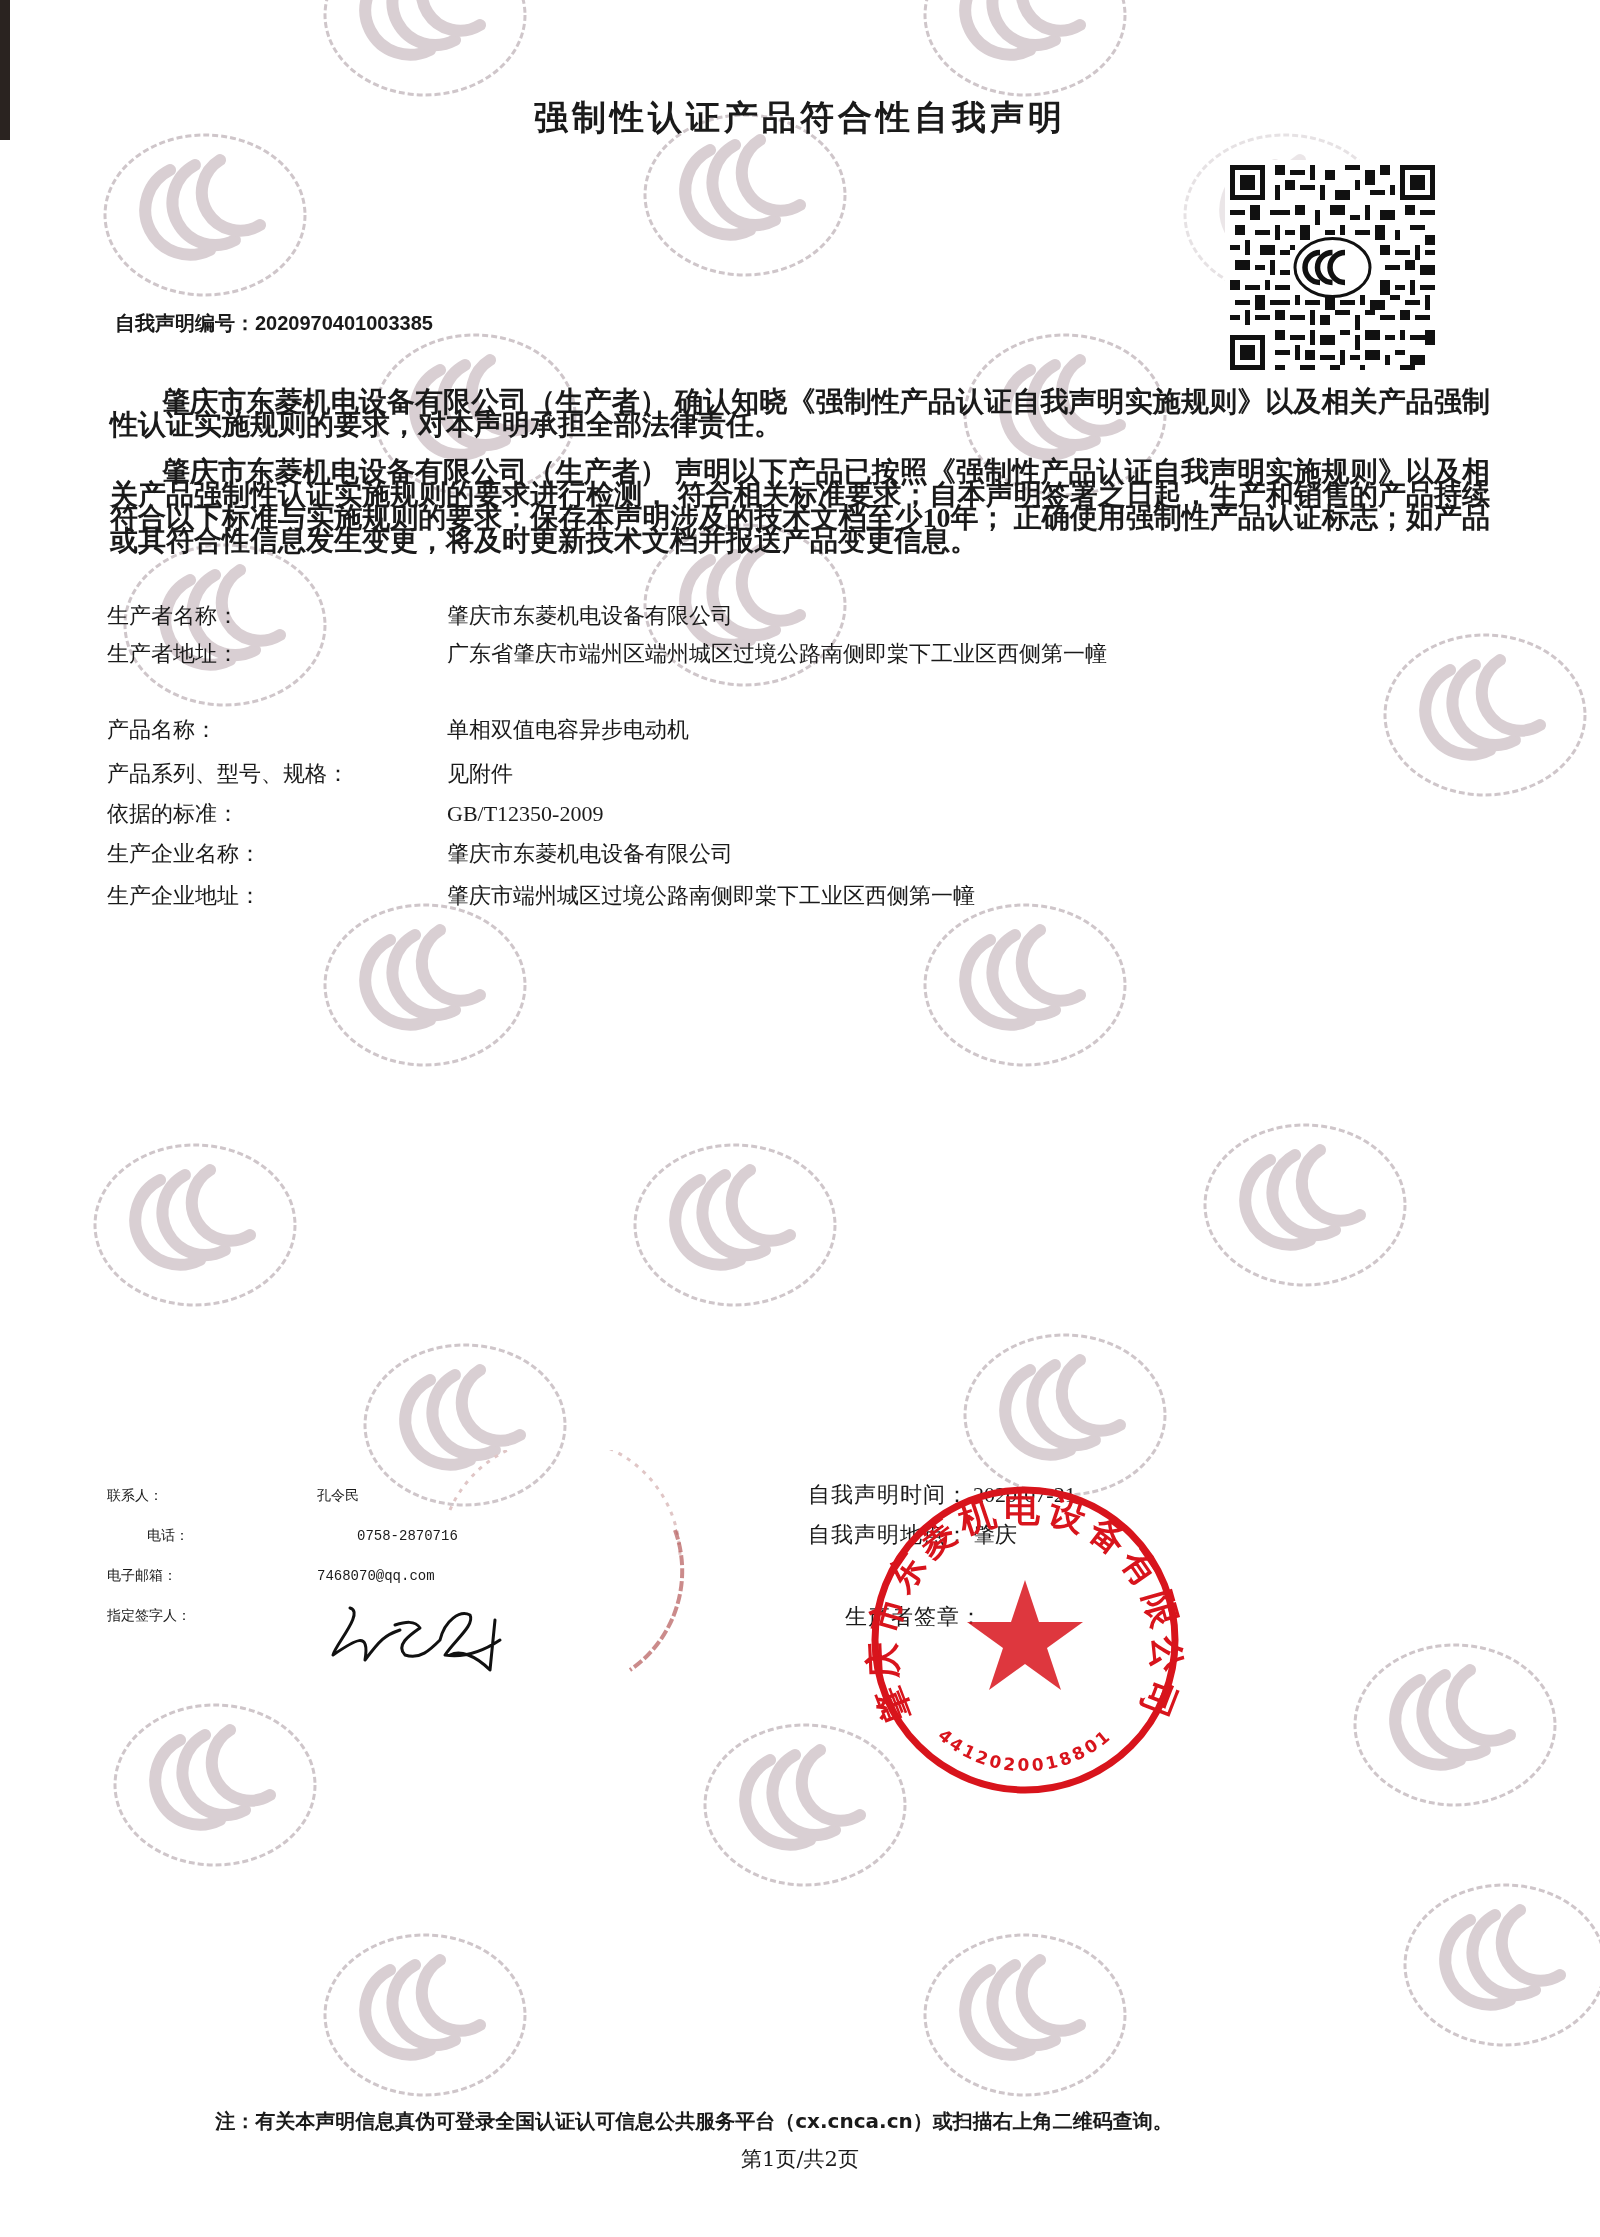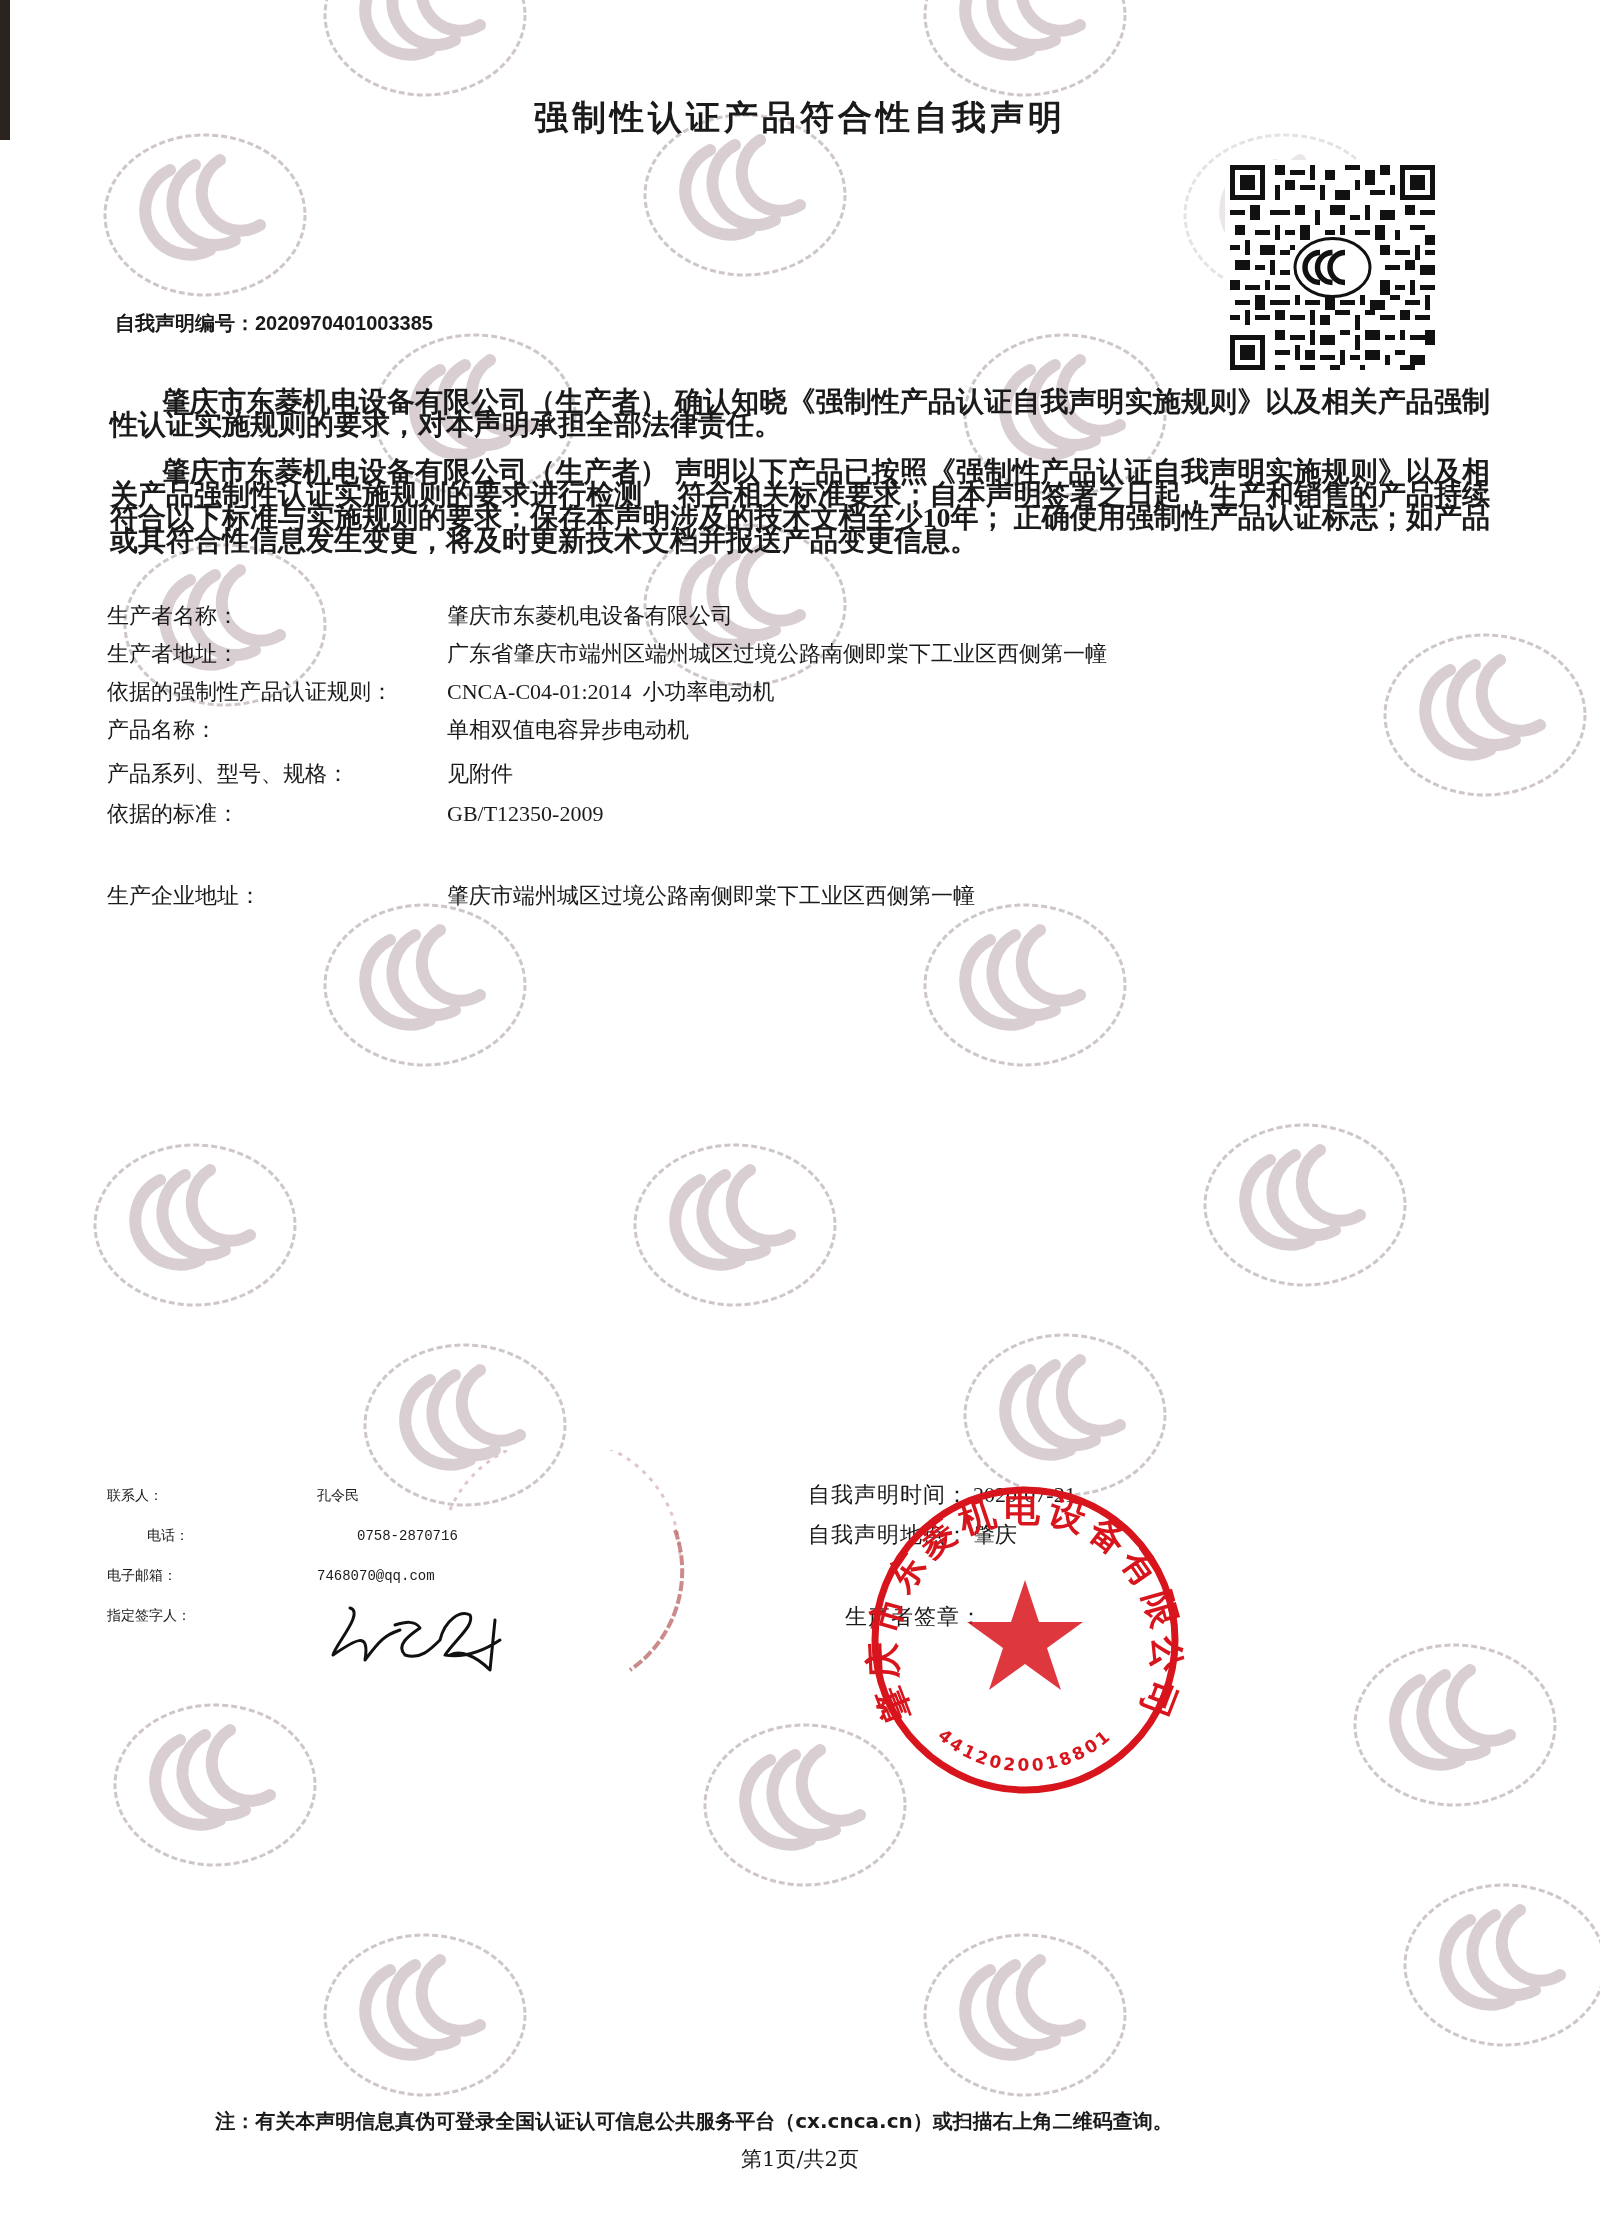--- a/index.html
+++ b/index.html
@@ -126,31 +126,31 @@
 
   <div class="para" style="top:390px;">肇庆市东菱机电设备有限公司（生产者） 确认知晓《强制性产品认证自我声明实施规则》以及相关产品强制性认证实施规则的要求，对本声明承担全部法律责任。</div>
   <div class="para" style="top:460px;">肇庆市东菱机电设备有限公司（生产者） 声明以下产品已按照《强制性产品认证自我声明实施规则》以及相关产品强制性认证实施规则的要求进行检测， 符合相关标准要求；自本声明签署之日起，生产和销售的产品持续符合以下标准与实施规则的要求；保存本声明涉及的技术文档至少10年； 正确使用强制性产品认证标志；如产品或其符合性信息发生变更，将及时更新技术文档并报送产品变更信息。</div>
 
   <div class="field-row" style="top:600px;">
     <span class="label">生产者名称：</span><span class="value">肇庆市东菱机电设备有限公司</span>
   </div>
   <div class="field-row" style="top:638px;">
     <span class="label">生产者地址：</span><span class="value">广东省肇庆市端州区端州城区过境公路南侧即棠下工业区西侧第一幢</span>
   </div>
-  <div class="field-row" style="top:676px;">
-    <span class="label">依据的强制性产品认证规则：</span><span class="value mono" style="white-space:pre;">CNCA-C04-01:2014  小功率电动机</span>
-  </div>
   <div class="field-row" style="top:714px;">
     <span class="label">产品名称：</span><span class="value">单相双值电容异步电动机</span>
   </div>
   <div class="field-row" style="top:758px;">
     <span class="label">产品系列、型号、规格：</span><span class="value">见附件</span>
   </div>
   <div class="field-row" style="top:798px;">
     <span class="label">依据的标准：</span><span class="value mono">GB/T12350-2009</span>
+  </div>
+  <div class="field-row" style="top:838px;">
+    <span class="label">生产企业名称：</span><span class="value">肇庆市东菱机电设备有限公司</span>
   </div>
   <div class="field-row" style="top:880px;">
     <span class="label">生产企业地址：</span><span class="value">肇庆市端州城区过境公路南侧即棠下工业区西侧第一幢</span>
   </div>
 
   <svg class="faint-stamp" viewBox="0 0 260 240">
     <path d="M20 60 A120 120 0 0 1 250 110" fill="none" stroke="#e0c6c6" stroke-width="3" stroke-dasharray="4 6"></path>
     <path d="M245 80 A120 120 0 0 1 200 220" fill="none" stroke="#b55a5a" stroke-width="4" stroke-dasharray="10 3" opacity="0.7"></path>
   </svg>
 

